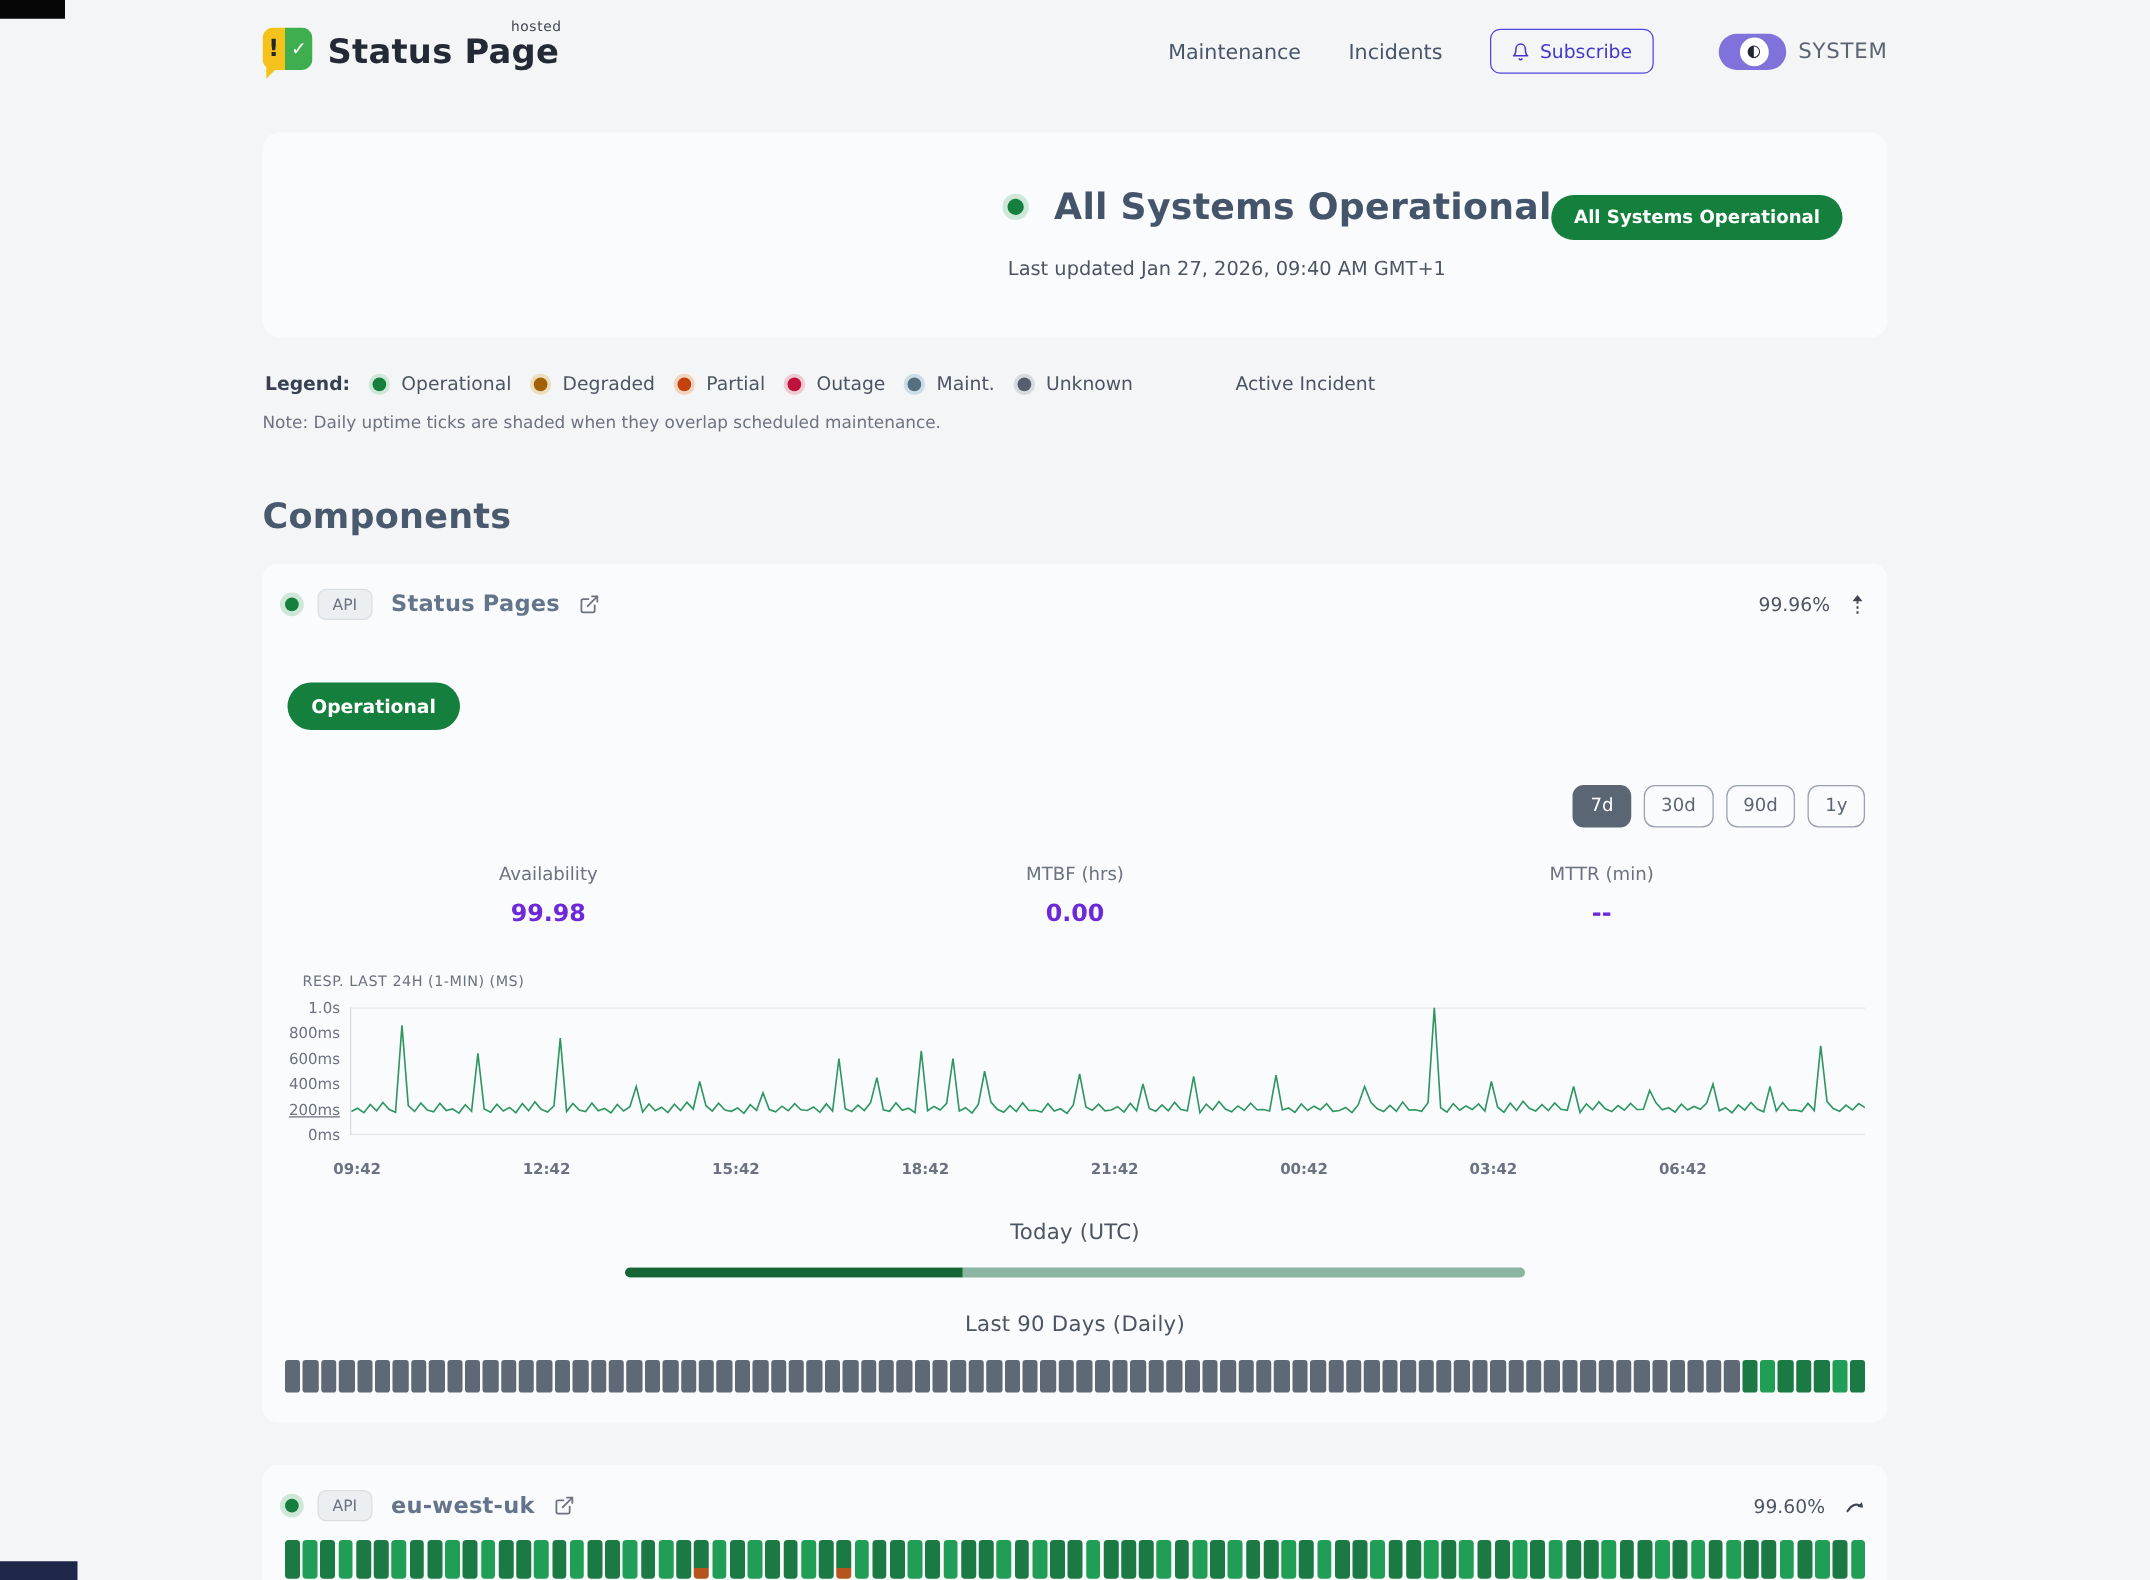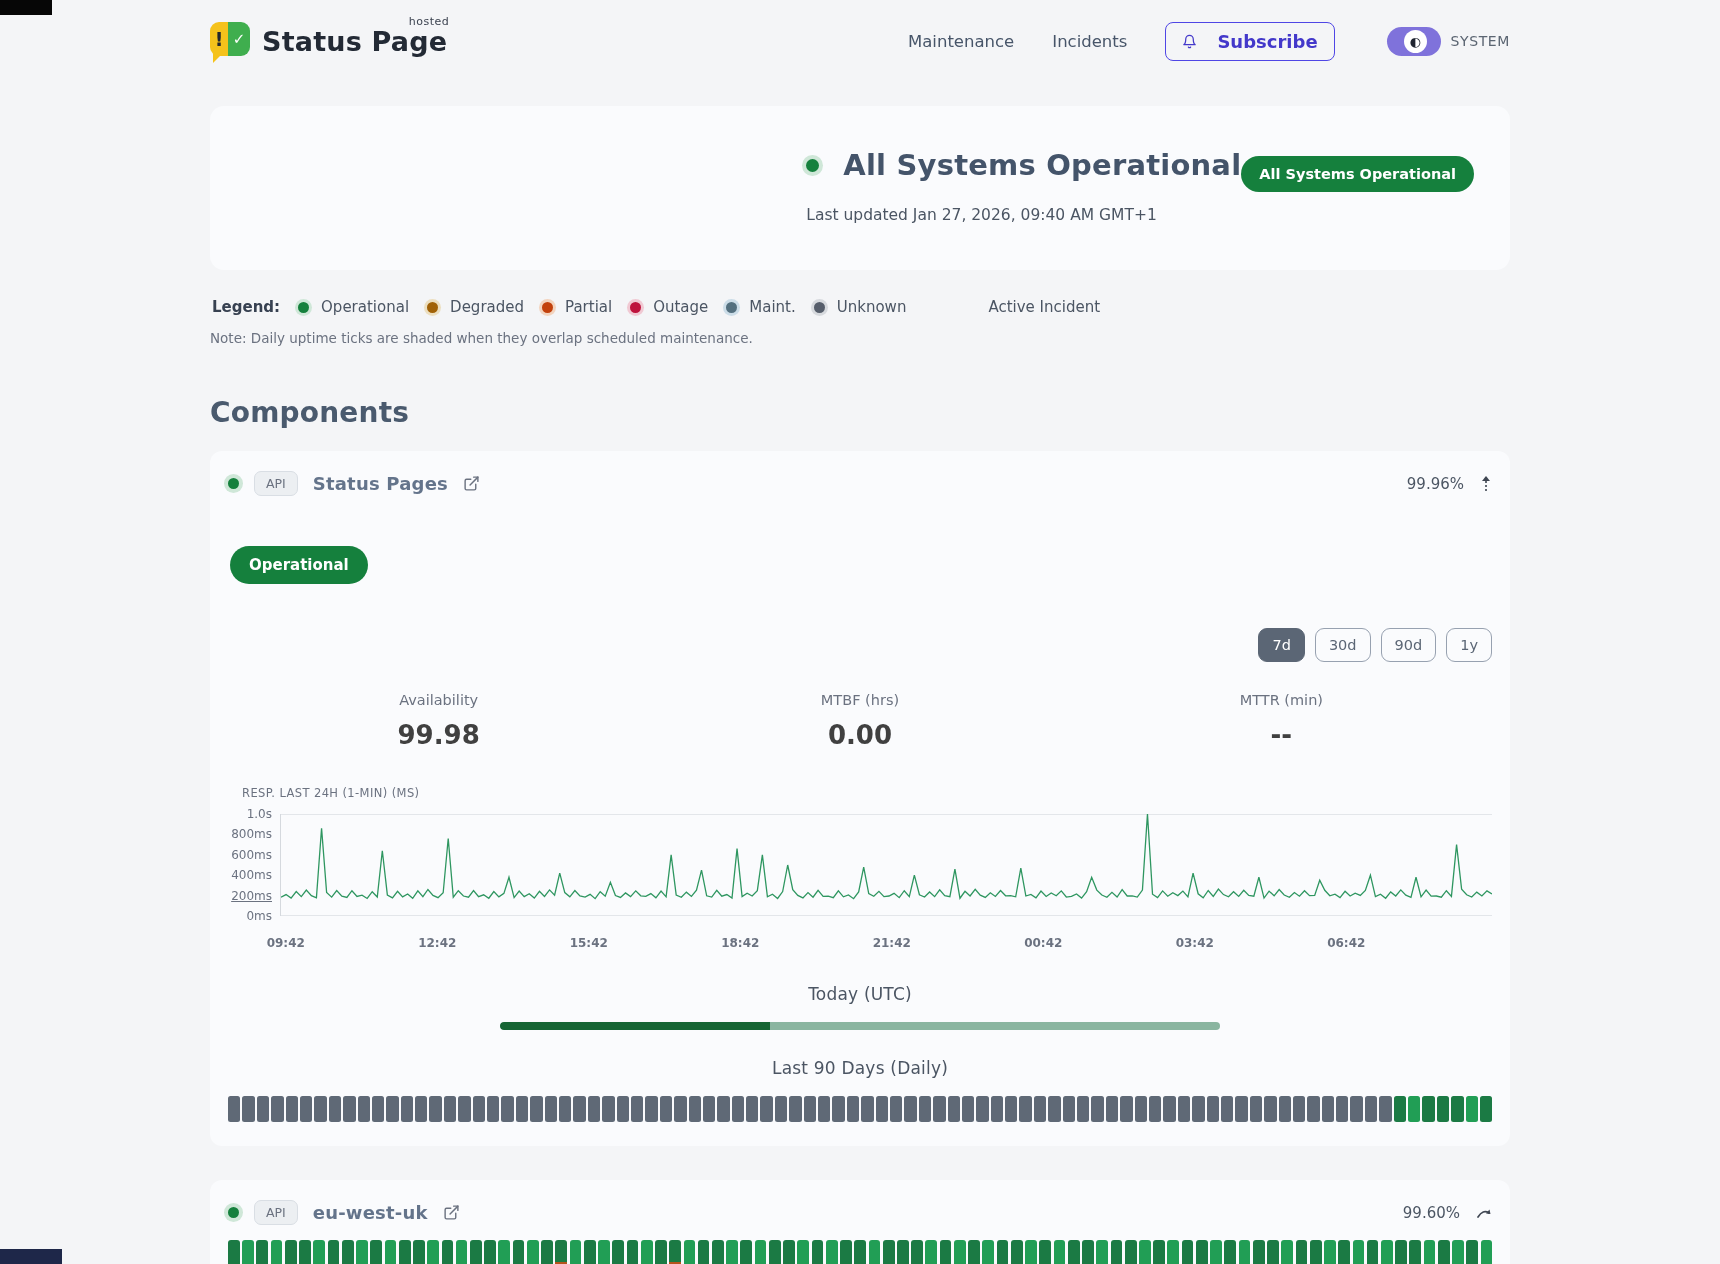--- a/index.html
+++ b/index.html
@@ -25,28 +25,28 @@
   .logo-left { width:45%; background:#f5c21b; display:flex; align-items:center; justify-content:center;
                color:#21262e; font-weight:bold; font-size:19px; }
   .logo-right { width:55%; background:#3fae4e; display:flex; align-items:center; justify-content:center;
                 color:#ffffff; font-weight:bold; font-size:15px; }
   .logo-tail { position:absolute; left:3px; bottom:-3px; width:0; height:0;
                border-left:9px solid #f5c21b; border-bottom:9px solid transparent; }
   .brand-text { position:relative; font-size:27px; font-weight:700; color:#232a35; letter-spacing:0.2px; }
   .brand-hosted { position:absolute; top:-11px; right:-2px; font-size:11px; font-weight:400; color:#3c4350; letter-spacing:0.5px; }
   .nav { display:flex; align-items:center; gap:38px; }
   .nav-link { font-size:16.5px; color:#475569; cursor:pointer; }
-  .subscribe-btn { display:flex; align-items:center; gap:20px; border:1.5px solid #4f46e5; border-radius:8px;
-                   padding:8px 16px; color:#4338ca; font-weight:700; font-size:18px; background:transparent; cursor:pointer;
+  .subscribe-btn { display:flex; align-items:center; gap:8px; border:1.5px solid #4f46e5; border-radius:8px;
+                   padding:8px 16px; color:#4338ca; font-weight:400; font-size:15px; background:transparent; cursor:pointer;
                    font-family:inherit; }
   .theme-wrap { display:flex; align-items:center; gap:10px; margin-left:14px; }
   .toggle { width:54px; height:29px; border-radius:999px; background:#7f72db; position:relative; cursor:pointer; }
   .toggle-knob { position:absolute; top:3px; left:17px; width:23px; height:23px; border-radius:50%; background:#ffffff;
                  display:flex; align-items:center; justify-content:center; font-size:13px; color:#1f2430; line-height:1; }
-  .theme-label { font-size:14px; color:#5b6572; letter-spacing:0.6px;text-align:center; }
+  .theme-label { font-size:17px; color:#5b6572; letter-spacing:0.6px;text-align:center; }
 
   
   .hero { margin-top:38px; background:#fafbfd; border-radius:14px; padding:42px 36px 46px 30px;
           display:flex; justify-content:flex-end; align-items:flex-start; }
   .hero-left { }
   .hero-title-row { display:flex; align-items:center; gap:24px; }
   .status-dot-lg { width:13px; height:13px; border-radius:50%; background:#15803d; box-shadow:0 0 0 4px #cfe7d8; }
   .hero-title { font-size:29px; font-weight:600; color:#44546a; letter-spacing:0.2px; }
   .hero-updated { margin-top:24px; font-size:15.5px; color:#4b5563; }
   .hero-badge { background:#15803d; color:#ffffff; font-size:14.5px; font-weight:700; padding:10px 18px;
@@ -79,21 +79,21 @@
   .op-badge { display:inline-block; background:#15803d; color:#fff; font-weight:700; font-size:15px;
               padding:10px 19px; border-radius:999px; margin:50px 0 0 2px; }
 
   .range-row { display:flex; justify-content:flex-end; gap:10px; margin-top:44px; }
   .range-btn { border:1.5px solid #97a1b0; background:transparent; color:#5b6675; font-size:14.5px;
                padding:8px 13px; border-radius:9px; cursor:pointer; font-family:inherit; }
   .range-btn.selected { background:#5b6675; border-color:#5b6675; color:#ffffff; }
 
   .stats-row { display:grid; grid-template-columns:1fr 1fr 1fr; margin-top:30px; text-align:center; }
   .stat-label { font-size:14.5px; color:#6b7280; }
-  .stat-value { margin-top:12px; font-size:26px; font-weight:700; color:#404040; }
+  .stat-value { margin-top:12px; font-size:19px; font-weight:700; color:#6d28d9; }
 
   .chart-block { margin-top:36px; }
   .chart-title { font-size:11.5px; color:#6b7280; letter-spacing:0.4px; margin-left:14px; }
   .chart-area { display:flex; margin-top:14px; }
   .y-axis { width:52px; position:relative; height:102px; }
   .y-axis span { position:absolute; right:8px; transform:translateY(-50%); font-size:12px; color:#6b7280; }
   .plot { flex:1; height:102px; position:relative; border-left:1px solid #d5d9de; }
   .plot::before, .plot::after { content:""; position:absolute; left:0; right:0; height:1px; background:#e3e6ea; }
   .plot::before { top:0; } .plot::after { bottom:0; }
   .plot svg { position:absolute; inset:0; width:100%; height:100%; }

